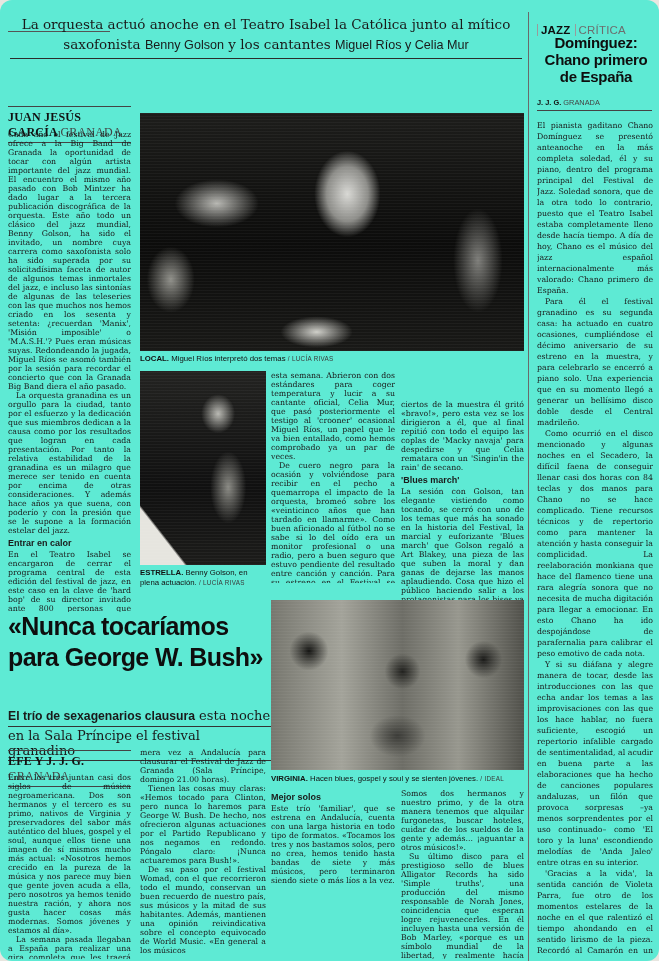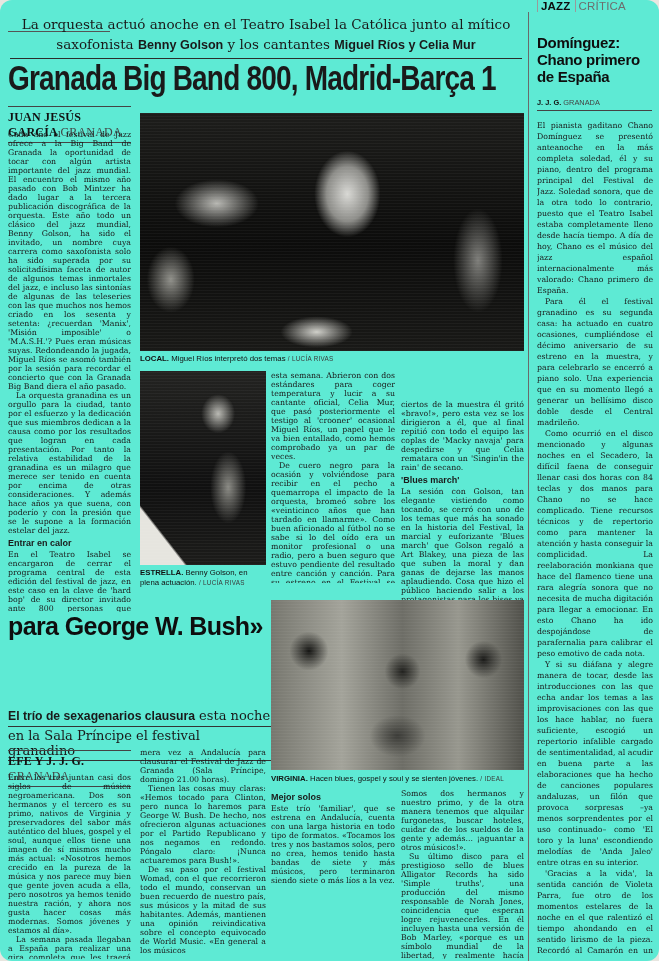--- a/index.html
+++ b/index.html
@@ -3,21 +3,21 @@
 <meta charset="utf-8">
 <style>
   html,body{margin:0;padding:0;background:#e8e6e0;}
   .page{position:relative;width:659px;height:961px;background:#5eead4;overflow:hidden;
         font-family:"DejaVu Serif",serif;color:#1a1a1a;border-radius:12px;}
   .vdivider{position:absolute;left:528px;top:12px;width:1px;height:949px;background:#6a6a6a;}
 
   
   .banner{position:absolute;left:10px;top:14px;width:512px;text-align:center;
           font-size:13.5px;line-height:20px;border-bottom:1.6px solid #2b2b2b;padding-bottom:3px;}
-  .banner .bold{font-family:"Liberation Sans",sans-serif;font-weight:bold;font-size:12.6px;}
+  .banner .bold{font-family:"Liberation Sans",sans-serif;font-weight:normal;font-size:12.6px;}
   .banner-rule{position:absolute;left:8px;top:31px;width:102px;height:1px;background:#555;}
   .headline1{position:absolute;left:8px;top:58px;width:518px;overflow:hidden;}
   .headline1 span{display:inline-block;font-family:"Liberation Sans",sans-serif;font-weight:bold;
           font-size:35px;letter-spacing:-1px;white-space:nowrap;transform:scaleX(.8);transform-origin:0 50%;}
 
   
   .byline{position:absolute;border-top:1px solid #444;border-bottom:1px solid #444;
           padding:3px 0 2px;font-family:Liberation Serif, serif;font-size:12px;
           font-weight:bold;letter-spacing:.2px;color:#111;}
   .byline .place{font-weight:normal;color:#444;}
@@ -58,50 +58,47 @@
 
   
   .headline2{position:absolute;left:8px;top:611px;width:264px;
              font-family:"Liberation Sans",sans-serif;font-weight:bold;font-size:25px;
              line-height:31px;letter-spacing:-.6px;color:#0e0e0e;}
   .deck{position:absolute;left:8px;top:707px;width:263px;font-size:13px;line-height:15px;}
   .deck .row{border-bottom:1px solid #333;padding:1px 0 2px;}
   .deck .bold{font-family:"Liberation Sans",sans-serif;font-weight:bold;font-size:12.2px;}
 
   
-  .kicker{position:absolute;left:537px;top:0;width:118px;
+  .kicker{position:absolute;left:537px;top:24px;width:118px;
           font-family:"Liberation Sans",sans-serif;font-size:11.5px;letter-spacing:.2px;}
   .kicker .kword{border-left:1.5px solid #9a9a9a;padding-left:3px;}
   .kicker .kbold{font-weight:bold;color:#0d0d0d;margin-right:4px;}
   .kicker .klight{font-weight:normal;color:#6d6d6d;}
   .headline3{position:absolute;left:537px;top:34px;width:118px;
              font-family:"Liberation Sans",sans-serif;font-weight:bold;font-size:15px;
-             line-height:17px;letter-spacing:-.3px;color:#0e0e0e;}
+             line-height:17px;letter-spacing:-.3px;color:#0e0e0e;text-align:center;}
   .sb-byline{position:absolute;left:537px;top:98px;width:115px;border-bottom:1px solid #444;
              padding-bottom:3px;font-family:"Liberation Sans",sans-serif;font-size:7.4px;
              font-weight:bold;color:#111;}
   .sb-byline .place{font-weight:normal;color:#444;}
   .sb-text{left:537px;top:120px;width:116px;height:838px;font-size:7.8px;line-height:11px;}
 </style>
 </head>
 <body>
 
 <div class="page">
 
   <div class="vdivider"></div>
   <div class="banner-rule"></div>
 
   <div class="banner">
     <div>La orquesta actuó anoche en el Teatro Isabel la Católica junto al mítico</div>
     <div><span>saxofonista </span><span class="bold">Benny Golson</span><span> y los cantantes </span><span class="bold">Miguel Ríos y Celia Mur</span></div>
   </div>
 
-  <div class="headline1">
-    <span>Granada Big Band 800, Madrid-Barça 1</span>
-  </div>
 
   <div class="byline" style="left:8px;top:106px;width:123px;">
     <span>JUAN JESÚS GARCÍA</span>
     <span class="place">GRANADA</span>
   </div>
 
   <div class="col" style="left:8px;top:130px;width:123px;height:482px;">
     <p>Cada año el festival de Jazz ofrece a la Big Band de Granada la oportunidad de tocar con algún artista importante del jazz mundial. El encuentro el mismo año pasado con Bob Mintzer ha dado lugar a la tercera publicación discográfica de la orquesta. Este año todo un clásico del jazz mundial, Benny Golson, ha sido el invitado, un nombre cuya carrera como saxofonista solo ha sido superada por su solicitadísima faceta de autor de algunos temas inmortales del jazz, e incluso las sintonías de algunas de las teleseries con las que muchos nos hemos criado en los sesenta y setenta: ¿recuerdan 'Manix', 'Misión imposible' o 'M.A.S.H.'? Pues eran músicas suyas. Redondeando la jugada, Miguel Ríos se asomó también por la sesión para recordar el concierto que con la Granada Big Band diera el año pasado.</p>
     <p class="ind">La orquesta granadina es un orgullo para la ciudad, tanto por el esfuerzo y la dedicación que sus miembros dedican a la causa como por los resultados que logran en cada presentación. Por tanto la relativa estabilidad de la granadina es un milagro que merece ser tenido en cuenta por encima de otras consideraciones. Y además hace años ya que suena, con poderío y con la presión que se le supone a la formación estelar del jazz.</p>
     <div class="subhead">Entrar en calor</div>
@@ -122,20 +119,21 @@
     <p>esta semana. Abrieron con dos estándares para coger temperatura y lucir a su cantante oficial, Celia Mur, que pasó posteriormente el testigo al 'crooner' ocasional Miguel Ríos, un papel que le va bien entallado, como hemos comprobado ya un par de veces.</p>
     <p class="ind">De cuero negro para la ocasión y volviéndose para recibir en el pecho a quemarropa el impacto de la orquesta, bromeó sobre los «veinticinco años que han tardado en llamarme». Como buen aficionado al fútbol no se sabe si lo del oído era un monitor profesional o una radio, pero a buen seguro que estuvo pendiente del resultado entre canción y canción. Para su estreno en el Festival se quedó con la adaptación del inquietante 'Fever' y ese 'Stormy weather' que tan bien le sale. En otros con-</p>
   </div>
   <div class="col" style="left:401px;top:371px;width:123px;height:216px;margin-top:29px;">
     <p>ciertos de la muestra él gritó «bravo!», pero esta vez se los dirigieron a él, que al final repitió con todo el equipo las coplas de 'Macky navaja' para despedirse y que Celia rematara con un 'Singin'in the rain' de secano.</p>
     <div class="subhead">'Blues march'</div>
     <p>La sesión con Golson, tan elegante vistiendo como tocando, se cerró con uno de los temas que más ha sonado en la historia del Festival, la marcial y euforizante 'Blues march' que Golson regaló a Art Blakey, una pieza de las que suben la moral y dan ganas de dejarse las manos aplaudiendo. Cosa que hizo el público haciendo salir a los protagonistas para los bises ya mencionados, con el calor y las ganas de quien juega en casa y gana por goleada.</p>
   </div>
 
   <div class="headline2">
+    <div>«Nunca tocaríamos</div>
     <div>para George W. Bush»</div>
   </div>
 
   <div class="deck">
     <div class="row"><span class="bold">El trío de sexagenarios clausura</span><span> esta noche</span></div>
     <div class="row">en la Sala Príncipe el festival granadino</div>
   </div>
 
   <div class="byline" style="left:8px;top:750px;width:123px;">
     <span>EFE Y J. J. G.</span>

